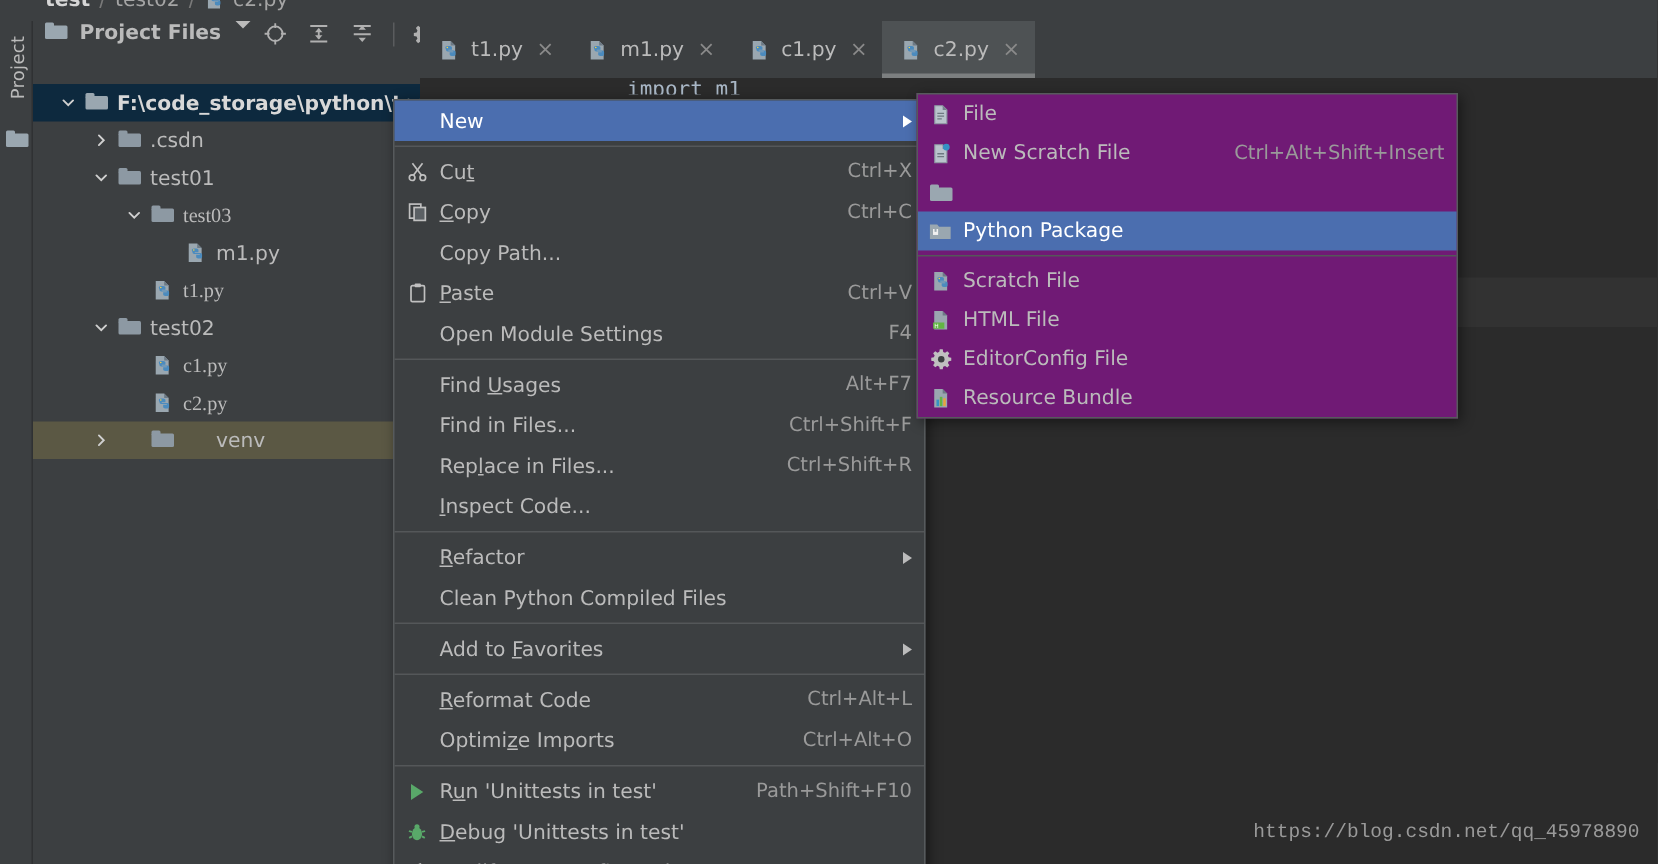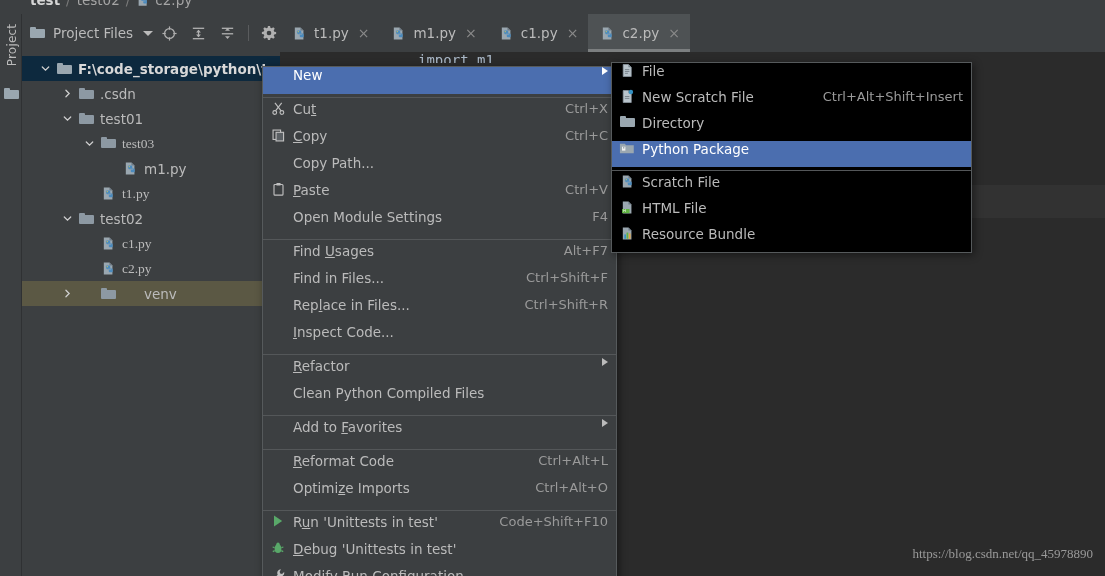--- a/index.html
+++ b/index.html
@@ -38,21 +38,21 @@
   }
   .toolstrip-icon { position:absolute; left:4px; top:72px; }
 
   
   .project-panel {
     position:absolute; left:22px; top:14px; width:258px; height:562px;
     background:#3c3f41;
   }
   .panel-header {
     position:absolute; left:0; top:0; width:258px; height:38px;
-    display:flex; align-items:center; padding:0 8px; gap:8px;
+    display:flex; align-items:flex-start; padding:0 8px; gap:8px;font-weight:bold;
   }
   .panel-title { font-size:13.5px; color:#bbbbbb; white-space:nowrap; }
   .caret-down {
     width:0;height:0;border-left:5px solid transparent;border-right:5px solid transparent;
     border-top:5px solid #bbbbbb; margin-left:2px;
   }
   .hdr-tools { margin-left:auto; display:flex; align-items:center; gap:12px; padding-right:2px; }
   .hdr-sep { width:1px; height:16px; background:#5a5c5e; }
 
   
@@ -90,50 +90,50 @@
   .caret-line {
     position:absolute; left:0; top:171px; width:825px; height:33px; background:#323232;
   }
   .code-sliver {
     position:absolute; left:138px; top:40px; width:560px; height:9px; overflow:hidden;
   }
   .code-sliver span { position:absolute; top:-9px; left:0; font-family:"DejaVu Sans Mono",monospace; font-size:14px; }
   .idt { color:#a9b7c6; }
   .watermark {
     position:absolute; right:12px; bottom:14px; font-size:13px; color:#9a9a9a;
-    font-family:Liberation Serif, serif;
+    font-family:Liberation Mono, monospace;
   }
 
   
   .ctx-menu {
     position:absolute; left:262px; top:66px; width:355px;
     background:#3c3f41; border:1px solid #565a5c;
     box-shadow:2px 2px 8px rgba(0,0,0,.45);
     padding:0; z-index:50;
   }
   .mi {
-    display:flex; align-items:flex-start; height:27px; padding:0 8px 0 0;
+    display:flex; align-items:center; height:27px; padding:0 8px 0 0;
     font-size:13.5px; color:#bbbbbb; white-space:nowrap; position:relative;
   }
   .mi.sel { background:#4b6eaf; color:#ffffff; }
   .mi-icon { width:30px; flex:0 0 30px; display:flex; align-items:center; justify-content:center; }
   .mi-label { flex:1 1 auto; }
   .mi-accel { color:#9a9a9a; padding-left:18px; font-size:13px; }
   .mi-arrow {
     width:0;height:0;border-top:4.5px solid transparent;border-bottom:4.5px solid transparent;
     border-left:6px solid #bbbbbb; margin-left:10px;
   }
   .mi.sel .mi-arrow { border-left-color:#ffffff; }
   .mi-sep { height:1px; background:#545759; margin:3px 0; }
   .u { text-decoration:underline; text-underline-offset:1px; }
 
   
   .sub-menu {
     position:absolute; left:611px; top:62px; width:361px;
-    background:#000000; border:1px solid #565a5c;
+    background:#701a75; border:1px solid #565a5c;
     box-shadow:2px 2px 8px rgba(0,0,0,.45); z-index:60;
   }
   .sub-menu .mi { height:26px; }
 
   
   .folder-ico { width:15px; height:12px; position:relative; display:inline-block; }
   .folder-ico::before {
     content:""; position:absolute; left:0; top:1px; width:6px; height:3px;
     background:#9aa7b0; border-radius:1px 1px 0 0;
   }
@@ -515,21 +515,21 @@
 
     <div class="mi-sep"></div>
 
     <div class="mi">
       <span class="mi-icon">
         <svg width="14" height="14" viewBox="0 0 14 14">
             <path d="M3 1.6l8.2 5.4L3 12.4z" fill="#59a869"></path>
           </svg>
       </span>
       <span class="mi-label">R<span class="u">u</span>n 'Unittests in test'</span>
-      <span class="mi-accel">Code+Shift+F10</span>
+      <span class="mi-accel">Path+Shift+F10</span>
     </div>
 
     <div class="mi">
       <span class="mi-icon">
         <svg width="14" height="14" viewBox="0 0 14 14">
           <ellipse cx="7" cy="7.8" rx="3.4" ry="4.3" fill="#59a869"></ellipse>
           <circle cx="7" cy="3.2" r="1.7" fill="#59a869"></circle>
           <line x1="1.6" y1="6" x2="3.6" y2="6.6" stroke="#59a869" stroke-width="1.2"></line>
           <line x1="12.4" y1="6" x2="10.4" y2="6.6" stroke="#59a869" stroke-width="1.2"></line>
           <line x1="1.8" y1="10.6" x2="3.7" y2="9.6" stroke="#59a869" stroke-width="1.2"></line>
@@ -576,21 +576,20 @@
         </svg>
       </span>
       <span class="mi-label">New Scratch File</span>
       <span class="mi-accel">Ctrl+Alt+Shift+Insert</span>
     </div>
 
     <div class="mi">
       <span class="mi-icon">
           <span class="folder-ico"></span>
         </span>
-      <span class="mi-label">Directory</span>
     </div>
 
     <div class="mi sel">
       <span class="mi-icon">
         <svg width="16" height="14" viewBox="0 0 17 14">
           <path d="M1 2.4h5.2l1.3 1.6h8.2v8.6H1z" fill="#9aa7b0"></path>
           <rect x="3.2" y="5.6" width="3.6" height="4.2" fill="#f0f0f0"></rect>
           <rect x="4.3" y="5.6" width="1.4" height="2" fill="#9aa7b0"></rect>
         </svg>
       </span>
@@ -616,20 +615,29 @@
         <svg width="15" height="15" viewBox="0 0 16 16">
           <path d="M3 1.5h6l3.2 3.2v9.8H3z" fill="#9aa7b0"></path>
             <path d="M9 1.5l3.2 3.2H9z" fill="#6d7a85"></path>
           <rect x="2.2" y="9.6" width="8" height="4.4" fill="#62b543"></rect>
           <text x="3.1" y="13.2" font-size="4.2" fill="#ffffff" font-family="DejaVu Sans, sans-serif">H</text>
         </svg>
       </span>
       <span class="mi-label">HTML File</span>
     </div>
 
+    <div class="mi">
+      <span class="mi-icon">
+        <svg width="15" height="15" viewBox="0 0 18 18">
+          <path d="M7.8 1h2.4l.35 2.1 1.5.62 1.75-1.2 1.7 1.7-1.2 1.75.62 1.5 2.1.35v2.4l-2.1.35-.62 1.5 1.2 1.75-1.7 1.7-1.75-1.2-1.5.62L10.2 17H7.8l-.35-2.1-1.5-.62-1.75 1.2-1.7-1.7 1.2-1.75-.62-1.5L1 10.2V7.8l2.1-.35.62-1.5-1.2-1.75 1.7-1.7 1.75 1.2 1.5-.62z" fill="#c0c0c0"></path>
+          <circle cx="9" cy="9" r="2.6" fill="#3c3f41"></circle>
+        </svg>
+      </span>
+      <span class="mi-label">EditorConfig File</span>
+    </div>
 
     <div class="mi">
       <span class="mi-icon">
         <svg width="15" height="15" viewBox="0 0 16 16">
           <path d="M3 1.5h6l3.2 3.2v9.8H3z" fill="#9aa7b0"></path>
             <path d="M9 1.5l3.2 3.2H9z" fill="#6d7a85"></path>
           <rect x="4.6" y="9" width="1.8" height="4.6" fill="#3592c4"></rect>
           <rect x="7" y="7" width="1.8" height="6.6" fill="#62b543"></rect>
           <rect x="9.4" y="8" width="1.8" height="5.6" fill="#e8a33d"></rect>
         </svg>

